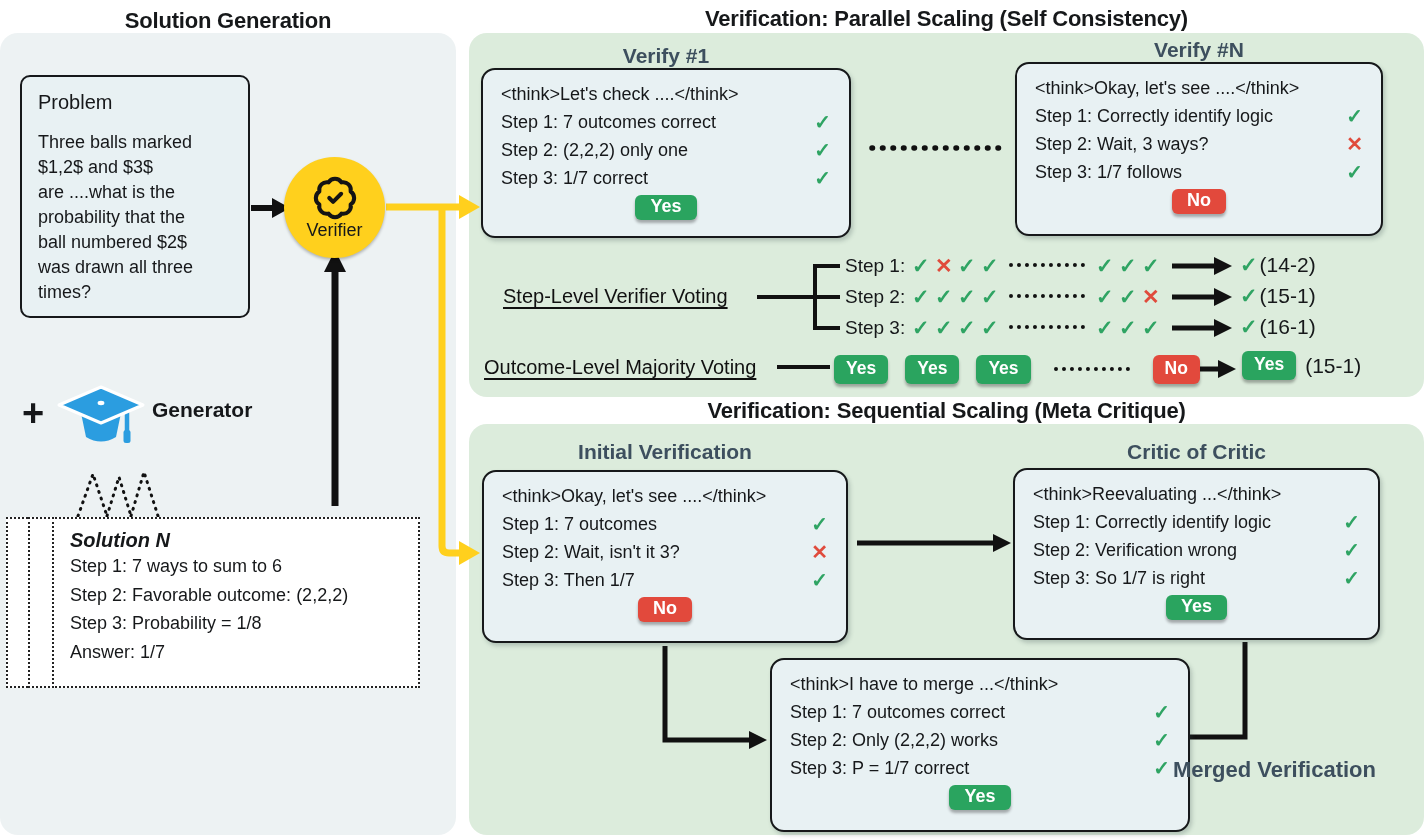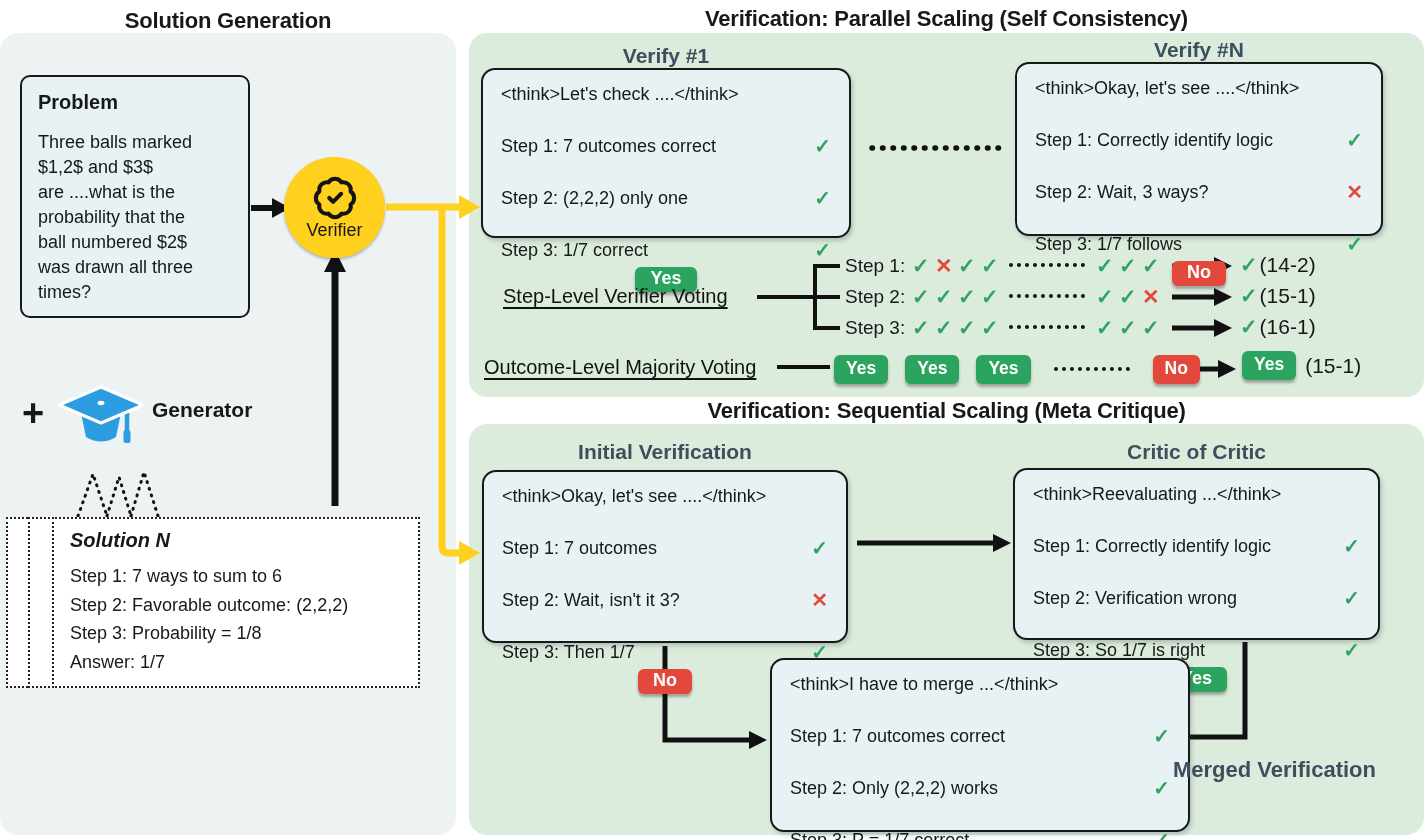--- a/index.html
+++ b/index.html
@@ -16,43 +16,43 @@
   .t-par{left:469px;width:955px;top:6px;}
   .t-seq{left:469px;width:955px;top:398px;}
   .panel{position:absolute;border-radius:18px;}
   .panel-left{left:0;top:33px;width:456px;height:802px;background:var(--panel-left);}
   .panel-top{left:469px;top:33px;width:955px;height:364px;background:var(--panel-green);}
   .panel-bottom{left:469px;top:424px;width:955px;height:411px;background:var(--panel-green);}
   .overlay{position:absolute;left:0;top:0;pointer-events:none;}
 
   .probbox{left:20px;top:75px;width:230px;height:243px;background:var(--box-fill);
     border:2.5px solid var(--ink);border-radius:10px;padding:14px 16px;box-sizing:border-box;}
-  .probtitle{font-size:20px;font-weight:700;margin-bottom:16px;}
+  .probtitle{font-size:20px;font-weight:400;margin-bottom:16px;}
   .probbody{font-size:18px;line-height:25px;white-space:pre-line;}
 
   .verifier{left:284px;top:157px;width:101px;height:101px;border-radius:50%;background:var(--yellow);
     display:flex;flex-direction:column;align-items:center;justify-content:center;box-shadow:0 2px 3px rgba(0,0,0,.25);}
   .verifier-label{font-size:18px;margin-top:-1px;}
 
   .plus{left:22px;top:392px;font-size:38px;font-weight:800;}
   .genlabel{left:152px;top:398px;font-size:21px;font-weight:800;}
 
   .solstack{background:#fff;border:2.6px dotted #222;box-sizing:border-box;}
   .solstack-1{left:6px;top:517px;width:46px;height:171px;}
   .solstack-2{left:28px;top:517px;width:46px;height:171px;}
   .solbox{left:52px;top:517px;width:368px;height:171px;background:#fff;border:2.6px dotted #222;
     box-sizing:border-box;padding:10px 16px;}
-  .soltitle{font-size:20px;font-weight:800;font-style:italic;margin-bottom:10px;}
+  .soltitle{font-size:20px;font-weight:800;font-style:italic;}
   .solline{font-size:18px;line-height:28.5px;}
 
   .vhead{position:absolute;text-align:center;font-size:21px;font-weight:800;color:var(--slate);}
   .vbox{position:absolute;background:var(--box-fill);border:2.6px solid var(--ink);border-radius:14px;
     padding:10px 18px 8px;box-sizing:border-box;box-shadow:2px 3px 4px rgba(50,70,70,.25);}
   .vthink{font-size:18px;line-height:28px;}
-  .vstep{display:flex;justify-content:space-between;align-items:center;line-height:28px;font-size:18px;margin-top:24px;}
+  .vstep{display:flex;justify-content:space-between;align-items:center;line-height:28px;font-size:18px;}
   .mark{font-weight:800;}
   .mark.check{color:var(--check);}
   .mark.cross{color:var(--cross);}
   .vstep .mark{font-size:20px;}
   .vchip{display:block;width:fit-content;margin:3px auto 0;padding:1px 15px 3px;border-radius:6px;
     color:#fff;font-weight:800;font-size:18px;box-shadow:0 3px 3px rgba(0,0,0,.3);}
   .vchip.yes{background:var(--green);}
   .vchip.no{background:var(--red);}
 
   .ulabel{position:absolute;font-size:20px;color:#111;text-decoration:underline;

